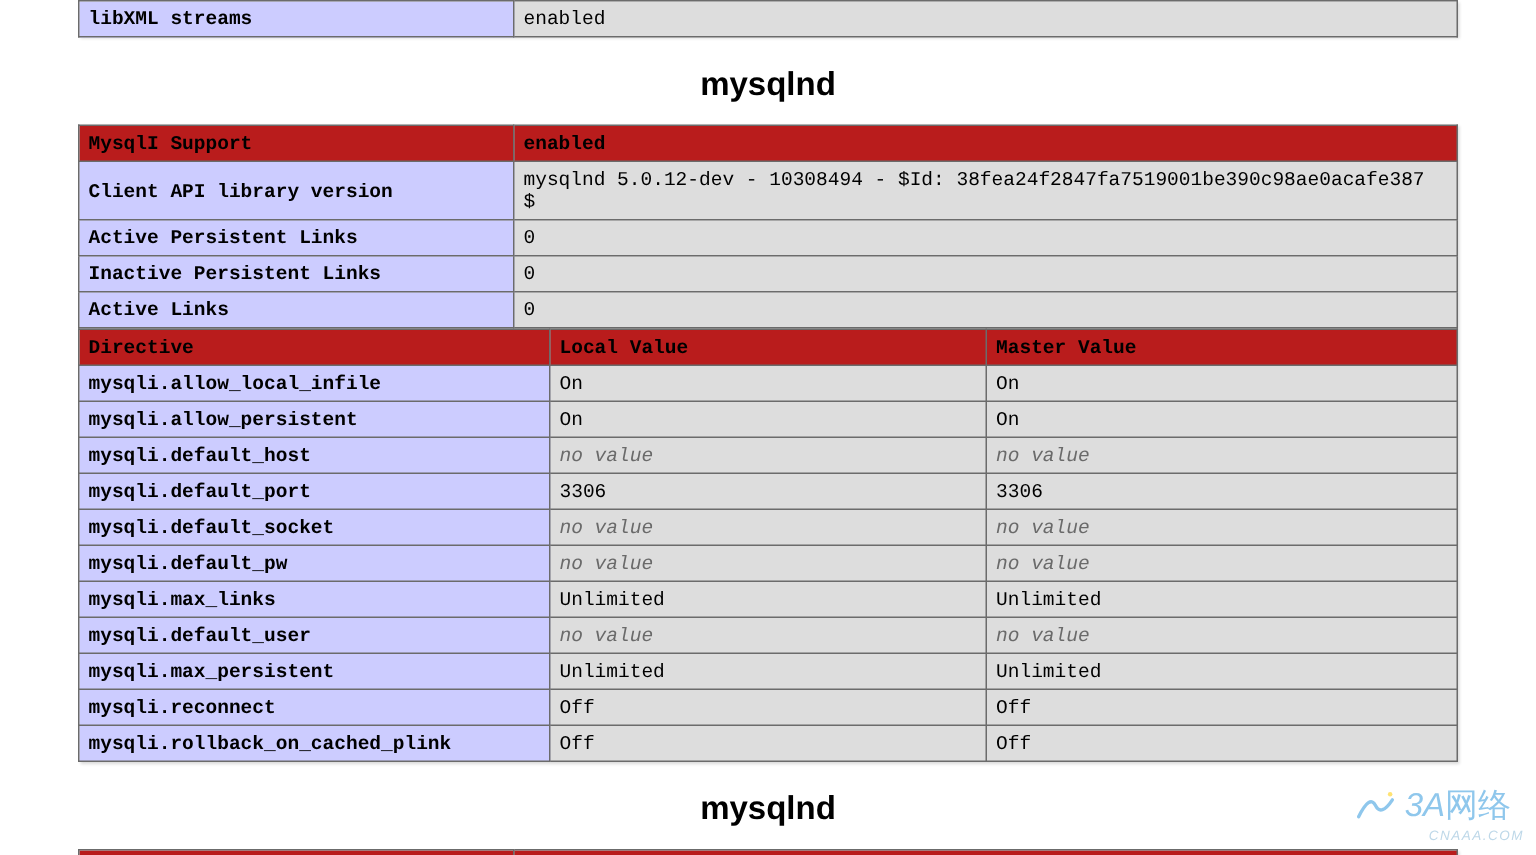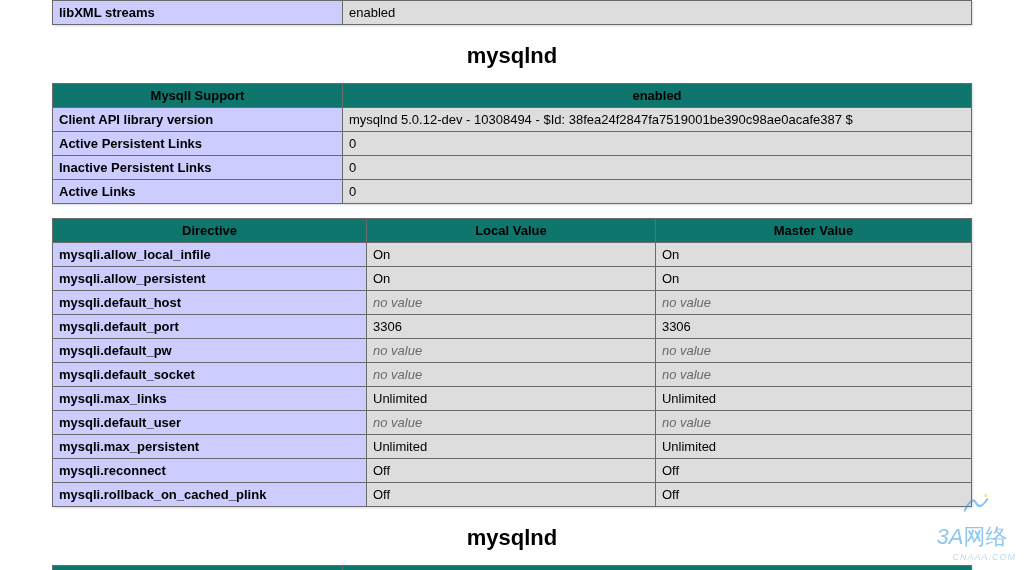--- a/index.html
+++ b/index.html
@@ -22,34 +22,33 @@
     h1.section-title {
       text-align: center;
       font-size: 22px;
       font-weight: 700;
       margin: 18px 0 14px 0;
       color: #000;
     }
     table {
       border-collapse: collapse;
       width: 100%;
-      margin-bottom: 14px;
       box-shadow: 1px 1px 2px rgba(0,0,0,0.15);
+      font-family: Liberation Mono, monospace;
     }
     td, th {
       border: 1px solid #6b6b6b;
       padding: 4px 6px;
       text-align: left;
       vertical-align: middle;
       font-size: 13px;
     }
     th.h {
-      background: #0f766e;
+      background: #b91c1c;
       font-weight: 700;
-      text-align: center;
       color: #000;
     }
     td.e {
       background: #ccccff;
       font-weight: 700;
       color: #000;
       width: 290px;
     }
     td.v {
       background: #dddddd;
@@ -69,23 +68,21 @@
       position: fixed;
       bottom: 8px;
       right: 8px;
       font-size: 22px;
       color: #3399dd;
       opacity: 0.55;
       font-weight: 300;
       font-style: italic;
       pointer-events: none;
       display: flex;
-      align-items: center;
       gap: 4px;
-      flex-direction: column;
     }
     .watermark svg {
       width: 30px;
       height: 30px;
     }
     .watermark .cn {
       font-style: normal;
       font-weight: 400;
     }
     .watermark .sub {
@@ -161,26 +158,26 @@
           <td class="e">mysqli.default_host</td>
           <td class="v"><span class="no-value">no value</span></td>
           <td class="v"><span class="no-value">no value</span></td>
         </tr>
         <tr>
           <td class="e">mysqli.default_port</td>
           <td class="v">3306</td>
           <td class="v">3306</td>
         </tr>
         <tr>
+          <td class="e">mysqli.default_socket</td>
+          <td class="v"><span class="no-value">no value</span></td>
+          <td class="v"><span class="no-value">no value</span></td>
+        </tr>
+        <tr>
           <td class="e">mysqli.default_pw</td>
-          <td class="v"><span class="no-value">no value</span></td>
-          <td class="v"><span class="no-value">no value</span></td>
-        </tr>
-        <tr>
-          <td class="e">mysqli.default_socket</td>
           <td class="v"><span class="no-value">no value</span></td>
           <td class="v"><span class="no-value">no value</span></td>
         </tr>
         <tr>
           <td class="e">mysqli.max_links</td>
           <td class="v">Unlimited</td>
           <td class="v">Unlimited</td>
         </tr>
         <tr>
           <td class="e">mysqli.default_user</td>

